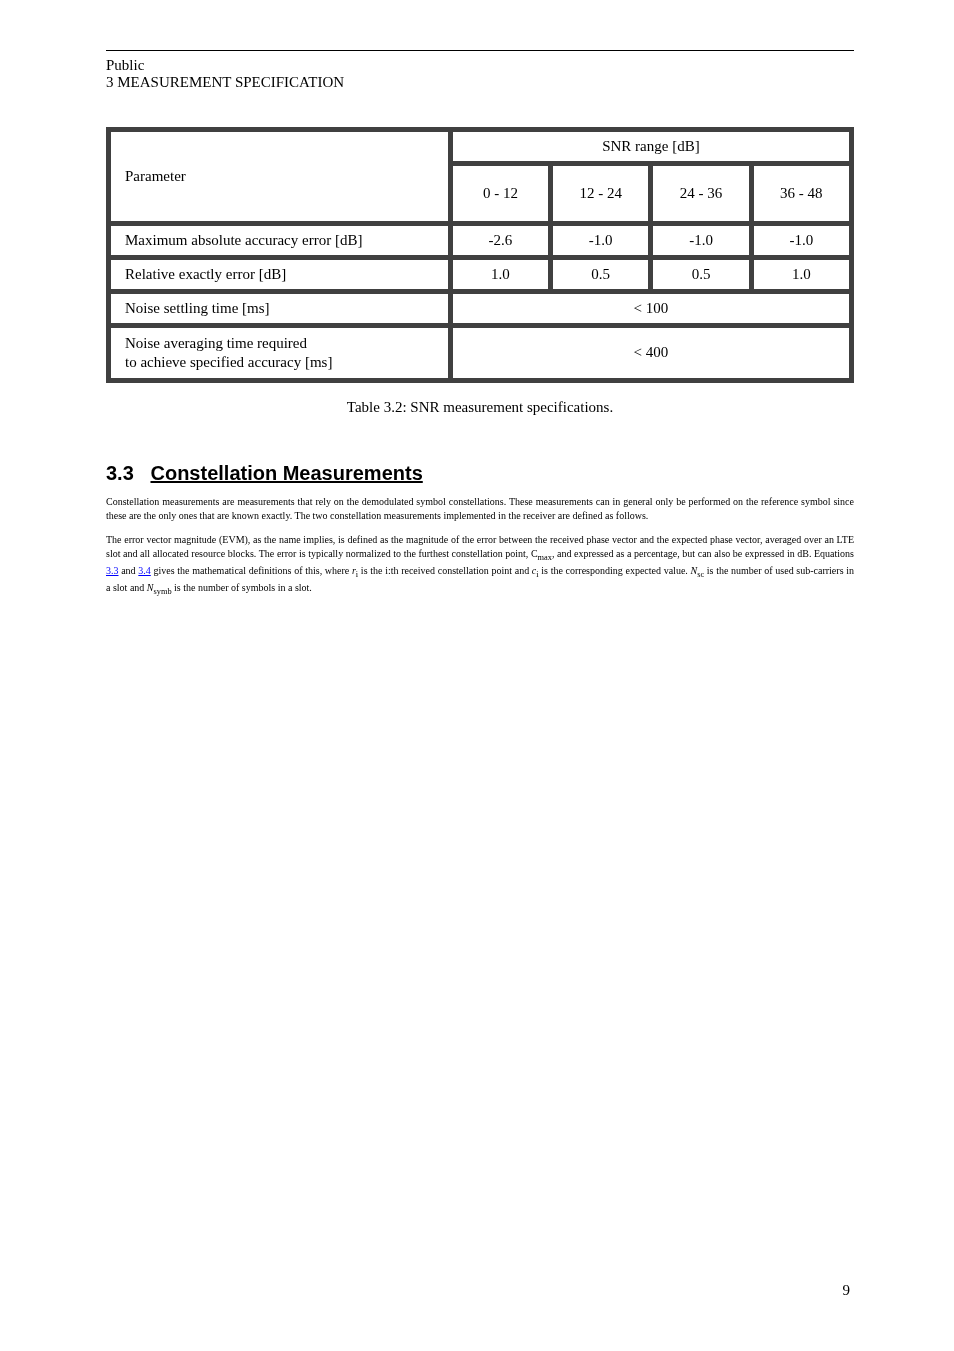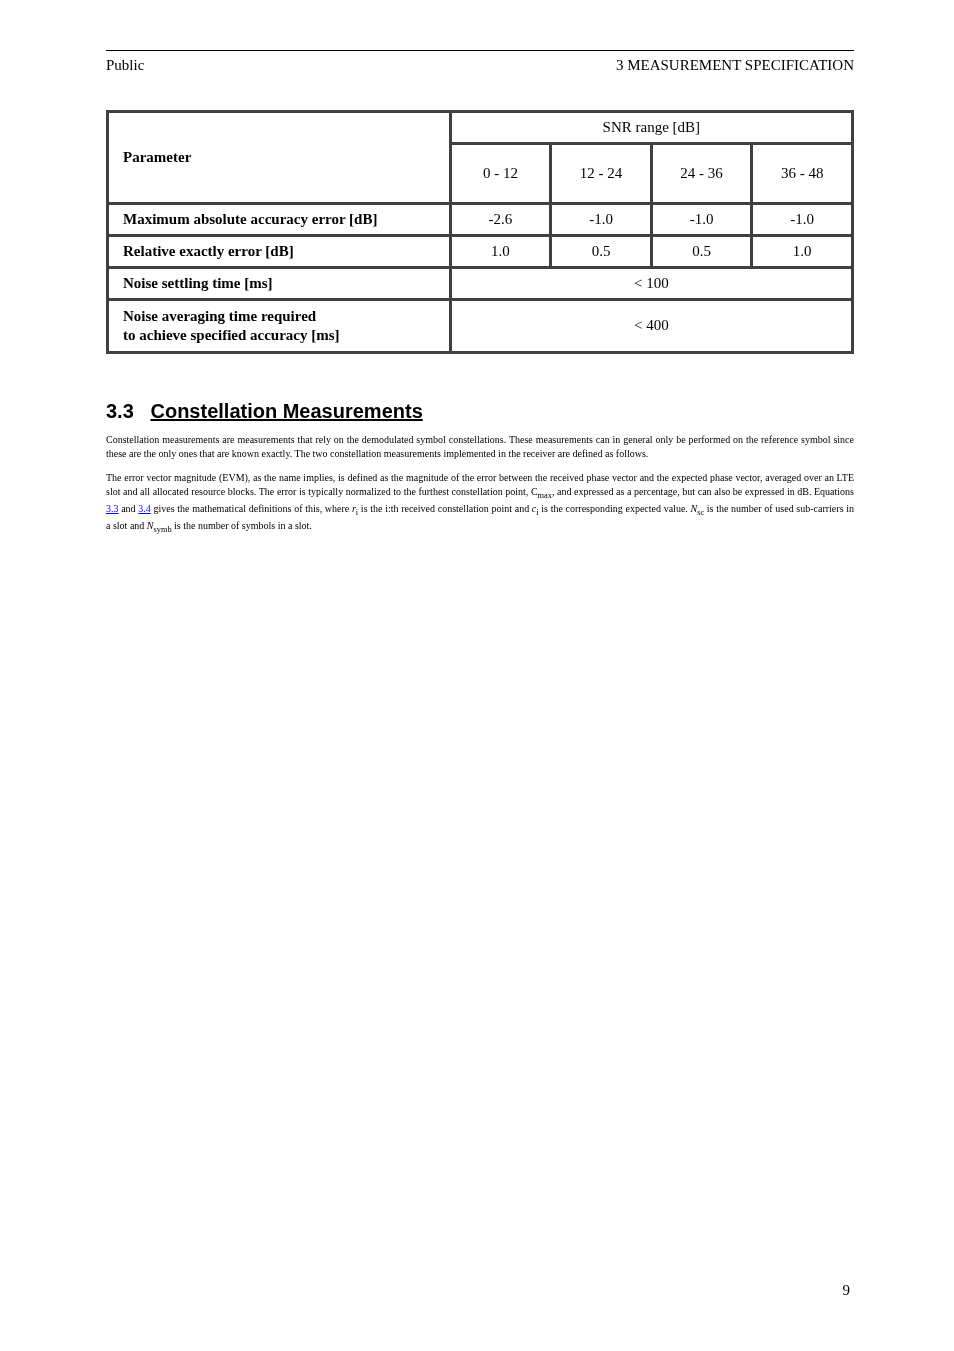--- a/index.html
+++ b/index.html
@@ -23,36 +23,37 @@
   .top-rule {
     border: none;
     border-top: 1.2px solid #000;
     margin: 0 0 6px 0;
   }
   .header-row {
     display: flex;
     justify-content: space-between;
     font-size: 15px;
     margin-bottom: 36px;
+    flex-direction: column;
   }
   .header-left, .header-right { white-space: nowrap; }
 
   table.spec {
     border-collapse: collapse;
     width: 100%;
     table-layout: fixed;
     font-size: 15px;
   }
   table.spec th, table.spec td {
-    border: 3px solid #404040;
+    border: 5px solid #404040;
     padding: 6px 8px;
     vertical-align: middle;
     font-weight: normal;
   }
-  table.spec .param { text-align: left; padding-left: 14px; font-weight: bold; }
+  table.spec .param { text-align: left; padding-left: 14px; }
   table.spec .c { text-align: center; }
   table.spec .two-line td { line-height: 1.25; }
 
   .table-caption {
     text-align: center;
     font-size: 15px;
     margin-top: 16px;
   }
 
   .section-heading {
@@ -144,20 +145,21 @@
     <tr class="two-line">
       <td class="param">
         <span>Noise averaging time required</span><br>
         <span>to achieve specified accuracy [ms]</span>
       </td>
       <td colspan="4" class="c">&lt; 400</td>
     </tr>
   </tbody>
     </table>
 
+  <div class="table-caption">Table 3.2: SNR measurement specifications.</div>
 
   <div class="section-heading">
     <span class="num">3.3</span>&nbsp;&nbsp;
     <span class="title" style="text-decoration:underline">Constellation Measurements</span>
   </div>
 
   <div class="subsection-heading" style="visibility:hidden;height:0;margin:0"></div>
 
   <div class="body-text">
     <p>Constellation measurements are measurements that rely on the demodulated symbol constellations. These measurements can in general only be performed on the reference symbol since these are the only ones that are known exactly. The two constellation measurements implemented in the receiver are defined as follows.</p>

